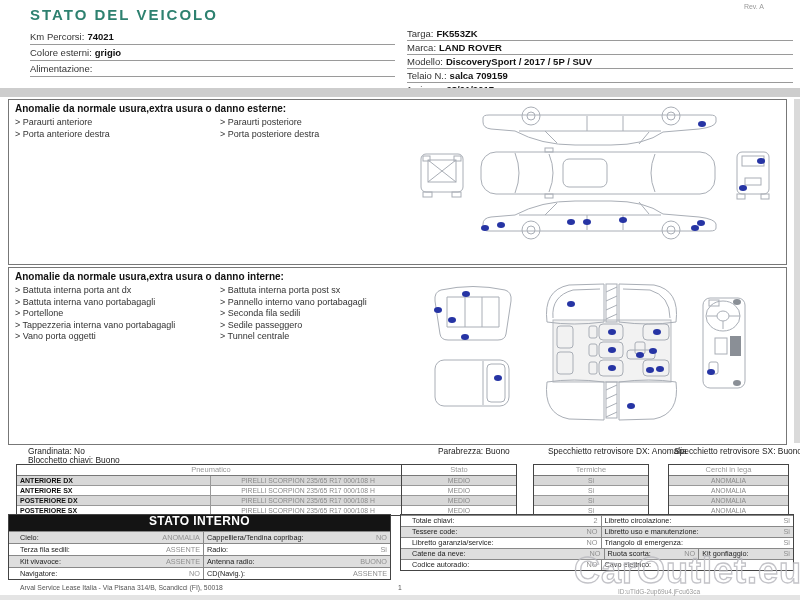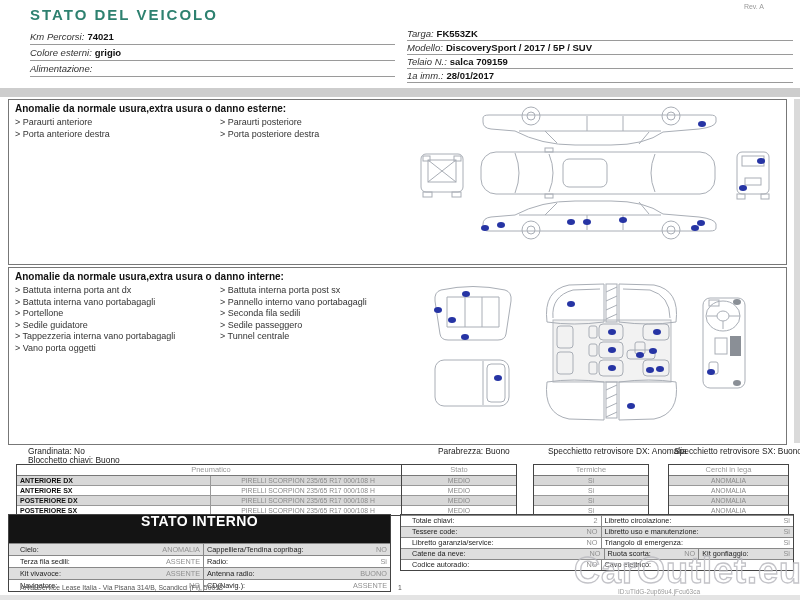--- a/index.html
+++ b/index.html
@@ -6,21 +6,21 @@
   body{width:800px;height:600px;background:#fff;font-family:"Liberation Sans",sans-serif;color:#222;position:relative;overflow:hidden;}
   .page{position:absolute;inset:0;background:#fff;}
 
   
   .rev{position:absolute;top:3px;right:36px;font-size:7px;color:#999;}
   .title{position:absolute;left:30px;top:6px;margin:0;font-size:15px;font-weight:bold;letter-spacing:2px;color:#2e8170;}
   .hdr-left{position:absolute;left:30px;top:29px;width:365px;}
   .hdr-right{position:absolute;left:407px;top:27px;width:386px;}
   .frow{font-size:9.5px;border-bottom:1px solid #9a9a9a;padding:1px 0 1px;height:11px;line-height:11px;white-space:nowrap;}
   .hdr-left .frow{height:13px;line-height:13px;}
-  .flabel{color:#333;font-style:italic;}
+  .flabel{color:#333;}
   .fval{font-weight:bold;color:#111;margin-left:3px;}
 
   .graybar{position:absolute;top:88px;left:0;right:0;height:9px;background:#cdcdcd;}
   .edge-r{position:absolute;top:99px;right:0;width:6px;height:344px;background:#dadada;}
   .edge-b{position:absolute;left:0;right:0;bottom:0;height:5px;background:#e4e4e4;}
 
   
   .panel{position:absolute;left:8px;width:777px;border:1px solid #777;background:#fff;}
   .panel1{top:99px;height:164px;}
   .panel2{top:267px;height:176px;}
@@ -48,21 +48,21 @@
   .thead{height:10px;line-height:10px;text-align:center;color:#9a9a9a;font-size:7.5px;border-bottom:1px solid #777;}
   .trow{height:9px;line-height:9px;font-size:6.8px;color:#8a8a8a;text-align:center;border-bottom:1px solid #999;display:flex;}
   .trow:last-child{border-bottom:none;}
   .trow.shade{background:#d8d8d8;}
   .tpos{width:190px;text-align:left;padding-left:3px;font-weight:bold;color:#111;border-right:1px solid #999;font-size:7px;}
   .tfill{flex:1;}
 
   
   .btable{position:absolute;top:514px;border:1px solid #444;background:#fff;box-sizing:border-box;}
   .si{left:8px;width:383px;} .doc{left:400px;width:394px;}
-  .bhead{height:28px;line-height:12px;background:#141414;color:#fff;font-size:14px;font-weight:bold;text-align:center;letter-spacing:.4px;}
+  .bhead{height:16px;line-height:12px;background:#141414;color:#fff;font-size:12px;font-weight:bold;text-align:center;letter-spacing:.4px;}
   .brow{display:flex;height:11px;line-height:11px;font-size:7.3px;border-top:1px solid #888;padding-left:8px;}
   .doc .brow{height:10px;line-height:10px;}
   .brow.shade{background:#dedede;}
   .bcell{flex:1;display:flex;justify-content:space-between;padding:0 3px;min-width:0;}
   .bcell + .bcell{border-left:1px solid #888;}
   .bsub{flex:1;display:flex;justify-content:space-between;padding:0 3px;min-width:0;}
   .bsub + .bsub{border-left:1px solid #888;}
   .blabel{white-space:nowrap;overflow:hidden;color:#222;}
   .bval{color:#909090;padding-left:4px;white-space:nowrap;}
 
@@ -83,20 +83,21 @@
   <h1 class="title">STATO DEL VEICOLO</h1>
 
   <div class="hdr-left">
     <div class="frow"><span class="flabel">Km Percorsi:</span><span class="fval">74021</span></div>
     <div class="frow"><span class="flabel">Colore esterni:</span><span class="fval">grigio</span></div>
     <div class="frow"><span class="flabel">Alimentazione:</span><span class="fval"></span></div>
   </div>
 
   <div class="hdr-right">
     <div class="frow"><span class="flabel">Targa:</span><span class="fval">FK553ZK</span></div>
+    <div class="frow"><span class="flabel">Marca:</span><span class="fval">LAND ROVER</span></div>
     <div class="frow"><span class="flabel">Modello:</span><span class="fval">DiscoverySport / 2017 / 5P / SUV</span></div>
     <div class="frow"><span class="flabel">Telaio N.:</span><span class="fval">salca 709159</span></div>
     <div class="frow"><span class="flabel">1a imm.:</span><span class="fval">28/01/2017</span></div>
   </div>
 
   <div class="graybar"></div>
   <div class="edge-r"></div>
   <div class="edge-b"></div>
 
   <section class="panel panel1">
@@ -167,21 +168,20 @@
     </div>
   </section>
 
   <section class="panel panel2">
     <div class="ptitle">Anomalie da normale usura,extra usura o danno interne:</div>
     <div class="cols">
       <div class="col">
         <div class="aitem">&gt; Battuta interna porta ant dx</div>
         <div class="aitem">&gt; Battuta interna vano portabagagli</div>
         <div class="aitem">&gt; Portellone</div>
-        <div class="aitem">&gt; Sedile guidatore</div>
         <div class="aitem">&gt; Tappezzeria interna vano portabagagli</div>
         <div class="aitem">&gt; Vano porta oggetti</div>
       </div>
       <div class="col">
         <div class="aitem">&gt; Battuta interna porta post sx</div>
         <div class="aitem">&gt; Pannello interno vano portabagagli</div>
         <div class="aitem">&gt; Seconda fila sedili</div>
         <div class="aitem">&gt; Sedile passeggero</div>
         <div class="aitem">&gt; Tunnel centrale</div>
       </div>

